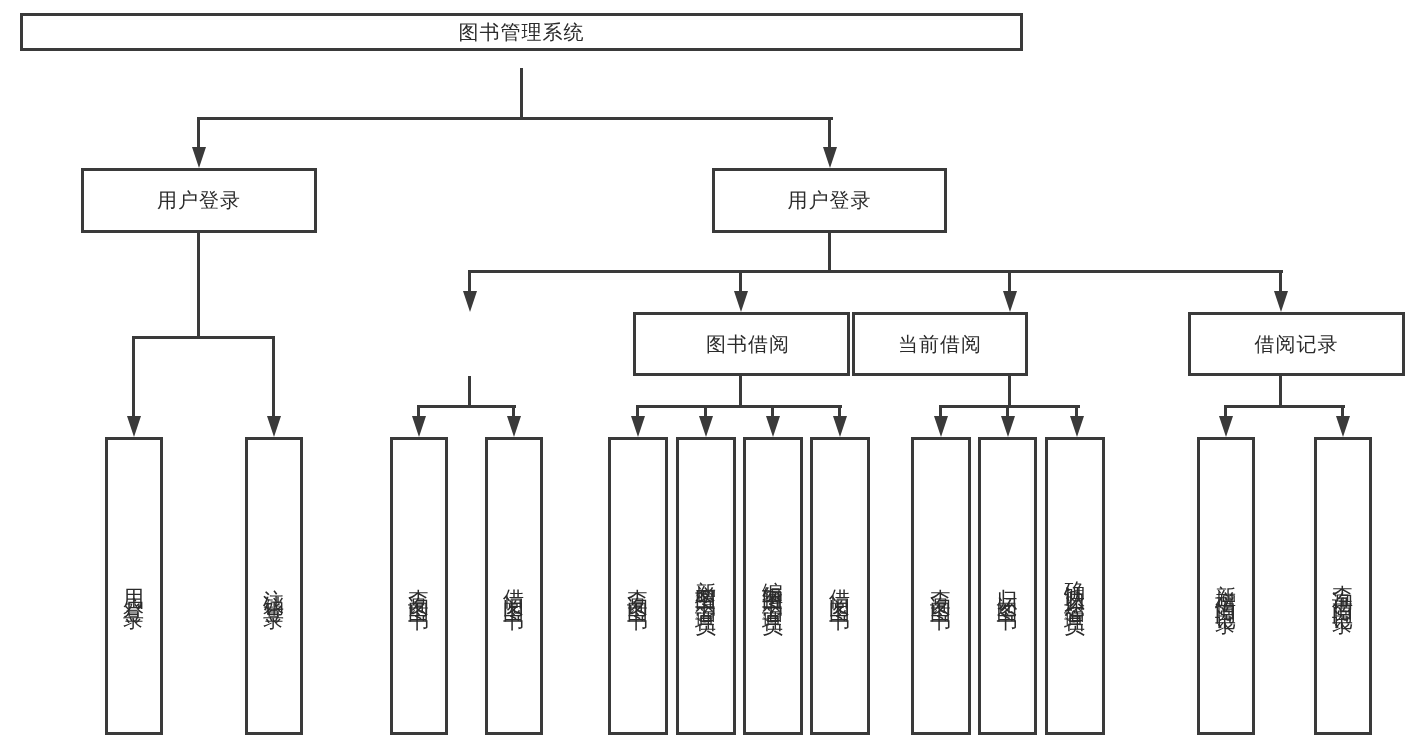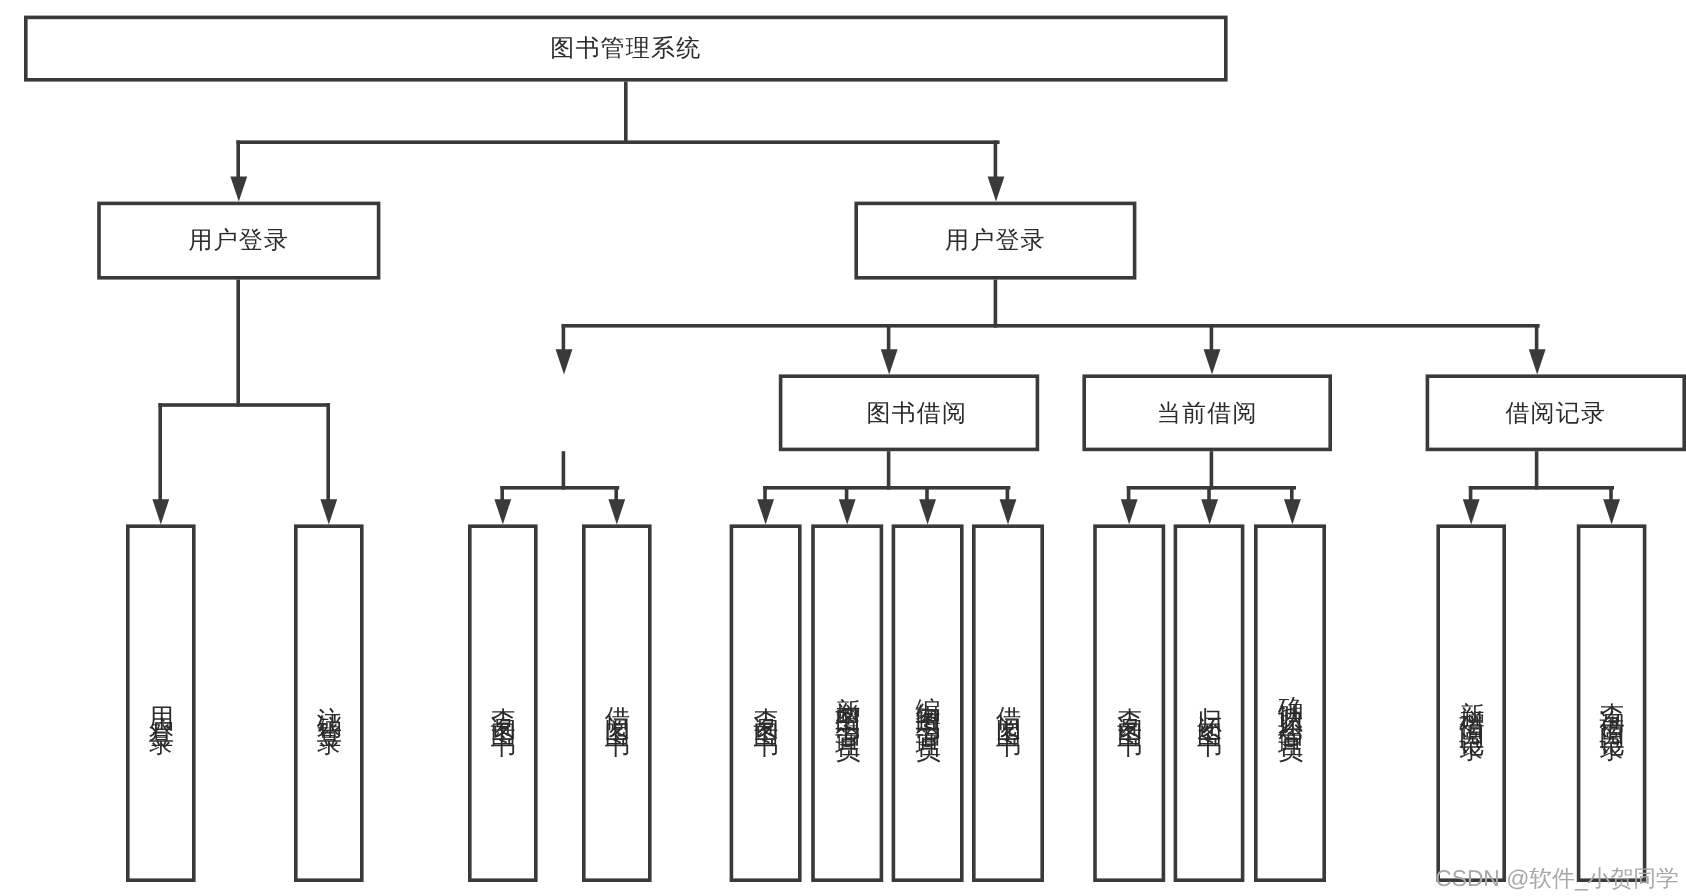--- a/index.html
+++ b/index.html
@@ -61,21 +61,21 @@
     color: var(--watermark);
     z-index: 9;
     white-space: nowrap;
   }
 </style>
 </head>
 <body>
 
 <div id="stage">
 
-  <div class="box" style="left:20px; top:13px; width:1003px; height:55px;text-align:center;">图书管理系统</div>
+  <div class="box" style="left:20px; top:13px; width:1003px; height:38px;text-align:center;">图书管理系统</div>
 
   <div class="vline" style="left:520px; top:68px; height:52px;"></div>
   <div class="hline" style="left:197px; top:117px; width:636px;"></div>
   <div class="vline" style="left:197px; top:117px; height:31px;"></div>
   <div class="arrow" style="left:192px; top:147px;"></div>
   <div class="vline" style="left:828px; top:117px; height:31px;"></div>
   <div class="arrow" style="left:823px; top:147px;"></div>
 
   <div class="box" style="left:81px; top:168px; width:236px; height:65px;">用户登录</div>
   <div class="box" style="left:712px; top:168px; width:235px; height:65px;">用户登录</div>
@@ -91,22 +91,22 @@
   <div class="hline" style="left:468px; top:270px; width:815px;"></div>
   <div class="vline" style="left:468px; top:270px; height:23px;"></div>
   <div class="arrow" style="left:463px; top:291px;"></div>
   <div class="vline" style="left:739px; top:270px; height:23px;"></div>
   <div class="arrow" style="left:734px; top:291px;"></div>
   <div class="vline" style="left:1008px; top:270px; height:23px;"></div>
   <div class="arrow" style="left:1003px; top:291px;"></div>
   <div class="vline" style="left:1279px; top:270px; height:23px;"></div>
   <div class="arrow" style="left:1274px; top:291px;"></div>
 
-  <div class="box" style="left:649px; top:312px; width:217px; height:64px;padding-left:13px;">图书借阅</div>
-  <div class="box" style="left:902px; top:312px; width:208px; height:64px;">当前借阅</div>
+  <div class="box" style="left:633px; top:312px; width:217px; height:64px;padding-left:13px;">图书借阅</div>
+  <div class="box" style="left:852px; top:312px; width:176px; height:64px;">当前借阅</div>
   <div class="box" style="left:1173px; top:312px; width:217px; height:64px;margin-left:15px;">借阅记录</div>
 
   <div class="vline" style="left:468px; top:376px; height:32px;"></div>
   <div class="hline" style="left:417px; top:405px; width:99px;"></div>
   <div class="vline" style="left:417px; top:405px; height:13px;"></div>
   <div class="arrow" style="left:412px; top:416px;"></div>
   <div class="vline" style="left:512px; top:405px; height:13px;"></div>
   <div class="arrow" style="left:507px; top:416px;"></div>
 
   <div class="vline" style="left:739px; top:376px; height:32px;"></div>
@@ -147,15 +147,14 @@
   <div class="vbox" style="left:743px; top:437px; width:60px; height:298px; letter-spacing:5px;">编辑图书（管理员）</div>
   <div class="vbox" style="left:810px; top:437px; width:60px; height:298px;">借阅图书</div>
 
   <div class="vbox" style="left:911px; top:437px; width:60px; height:298px;">查询图书</div>
   <div class="vbox" style="left:978px; top:437px; width:59px; height:298px;">归还图书</div>
   <div class="vbox" style="left:1045px; top:437px; width:60px; height:298px; letter-spacing:5px;">确认归还（管理员）</div>
 
   <div class="vbox" style="left:1197px; top:437px; width:58px; height:298px; letter-spacing:6px;">新增借阅记录</div>
   <div class="vbox" style="left:1314px; top:437px; width:58px; height:298px; letter-spacing:6px;">查询借阅记录</div>
 
-  <div class="watermark">CSDN @软件_小贺同学</div>
 
 </div>
 
 </body></html>

